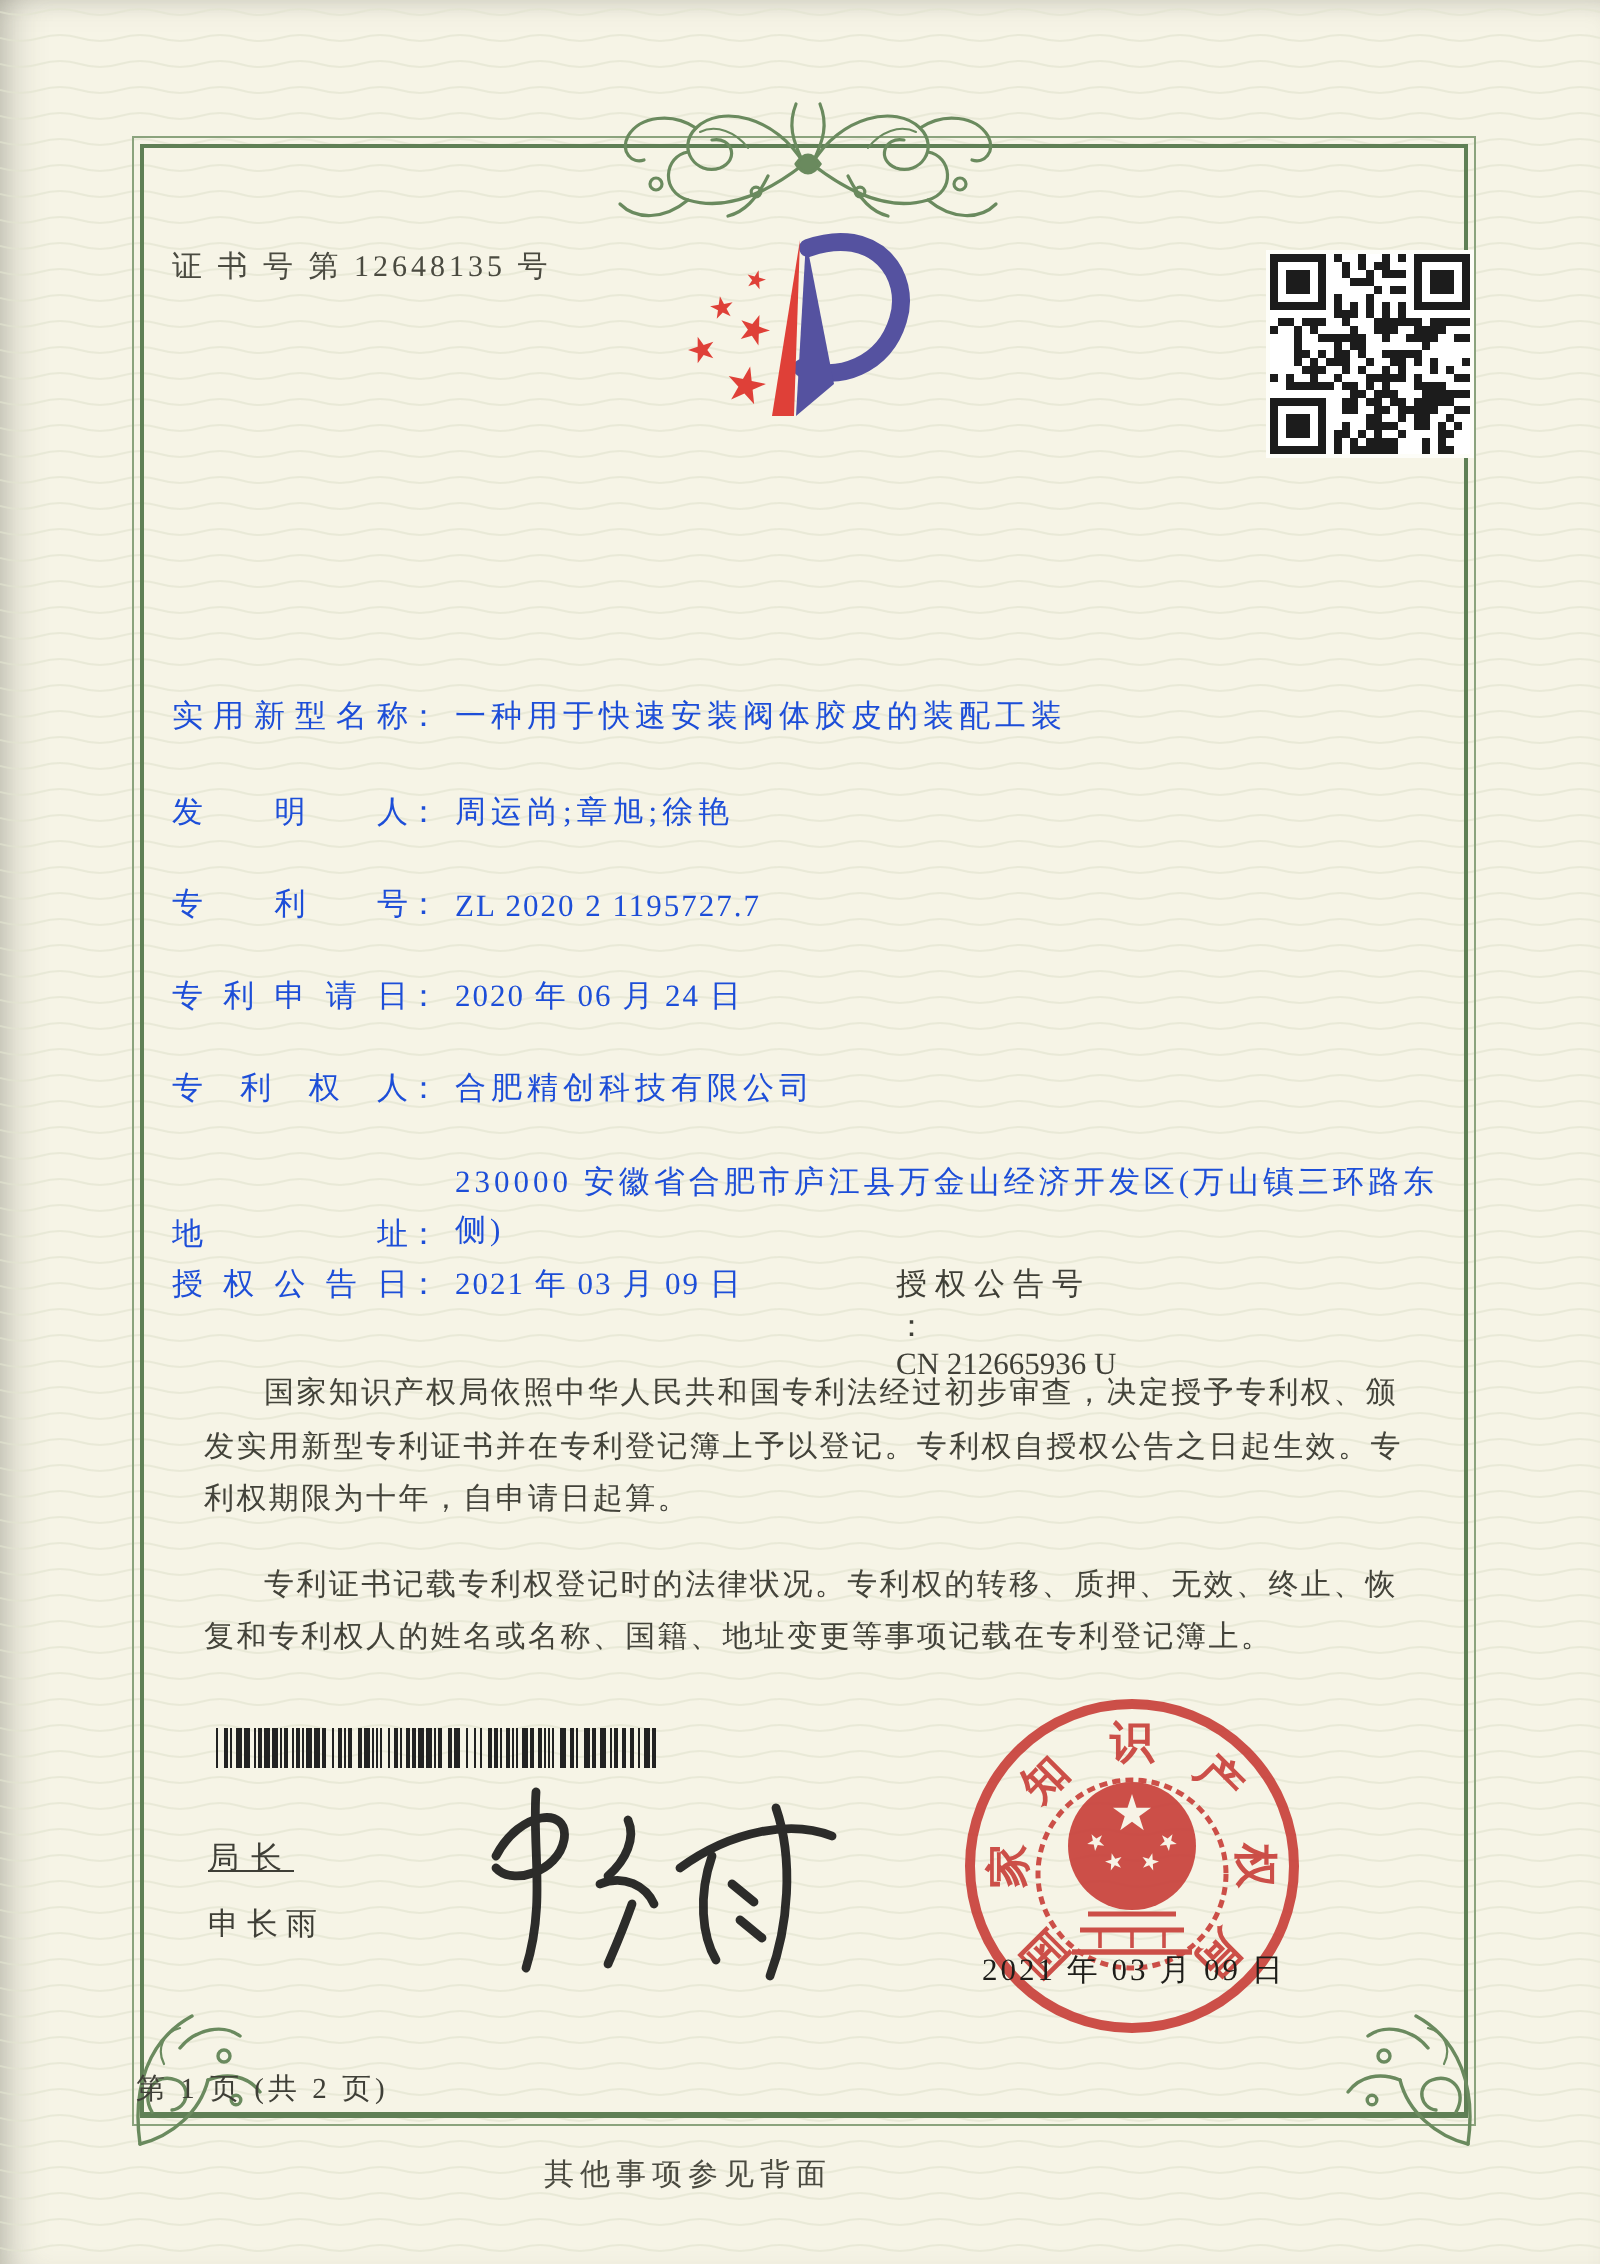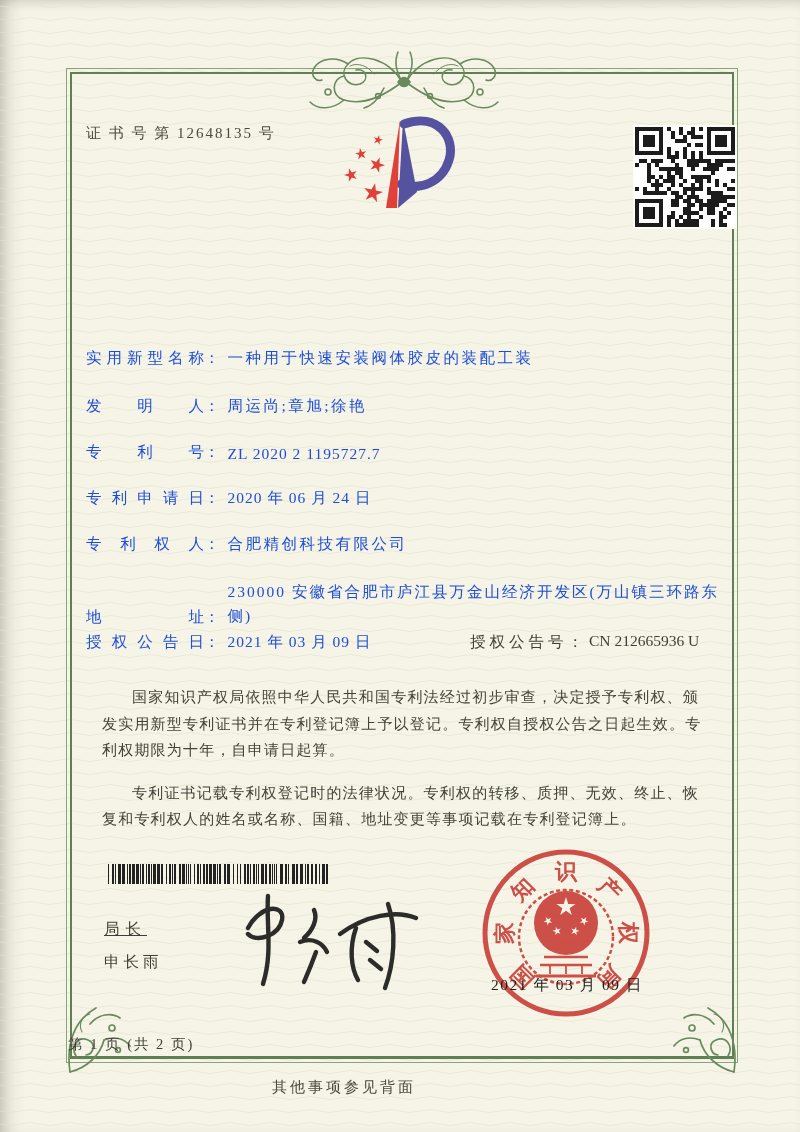--- a/index.html
+++ b/index.html
@@ -31,21 +31,21 @@
   }
   .field{position:absolute;left:86px;display:flex;align-items:flex-end;font-size:15.5px;color:#1d4ed8;}
   .field .lbl{
     display:inline-block;width:118px;text-align:justify;text-align-last:justify;letter-spacing:0;
     flex:none;
   }
   .field .colon{flex:none;padding-right:8px;}
   .field .val{letter-spacing:2.5px;}
   .field .val.num{letter-spacing:1px;}
   .addr .val{width:492px;letter-spacing:2px;line-height:24px;}
-  .field2{position:absolute;left:470px;display:flex;font-size:15.5px;color:#3f3f37;}
+  .field2{position:absolute;left:448px;display:flex;font-size:15.5px;color:#3f3f37;flex-direction:column;}
   .field2 .lbl{letter-spacing:4px;}
   .field2 .colon{padding-right:6px;}
   .paras{
     position:absolute;left:86px;top:668px;width:634px;font-size:15px;line-height:26.5px;
     color:#43433a;letter-spacing:1.2px;
   }
   .paras p{margin:16px;text-indent:2em;}
   .barcode{position:absolute;left:108px;top:864px;}
   .signer-title{position:absolute;left:104px;top:919px;font-size:15.5px;letter-spacing:6px;color:#3f3f37;text-decoration:underline;}
   .signer-name{position:absolute;left:104px;top:952px;font-size:15.5px;letter-spacing:4px;color:#3f3f37;}

